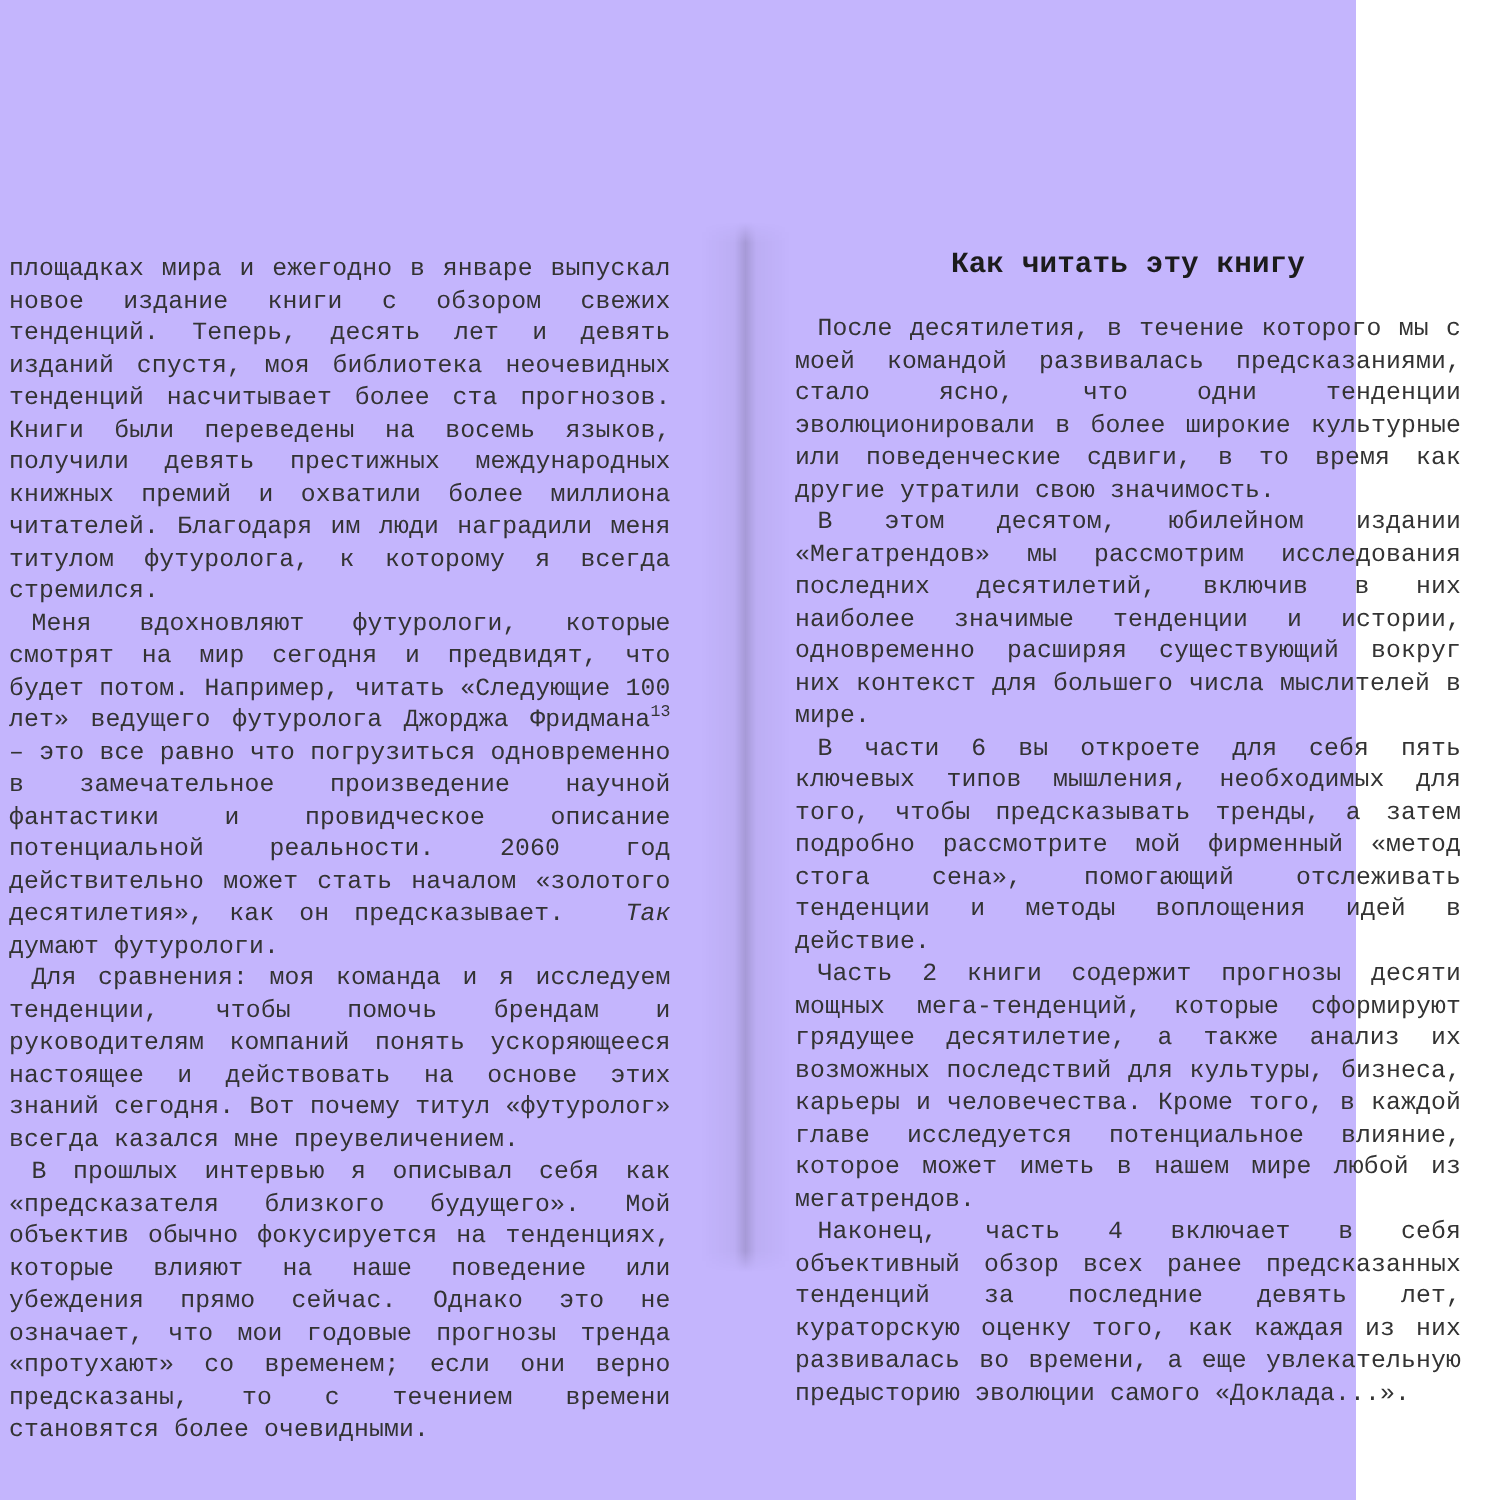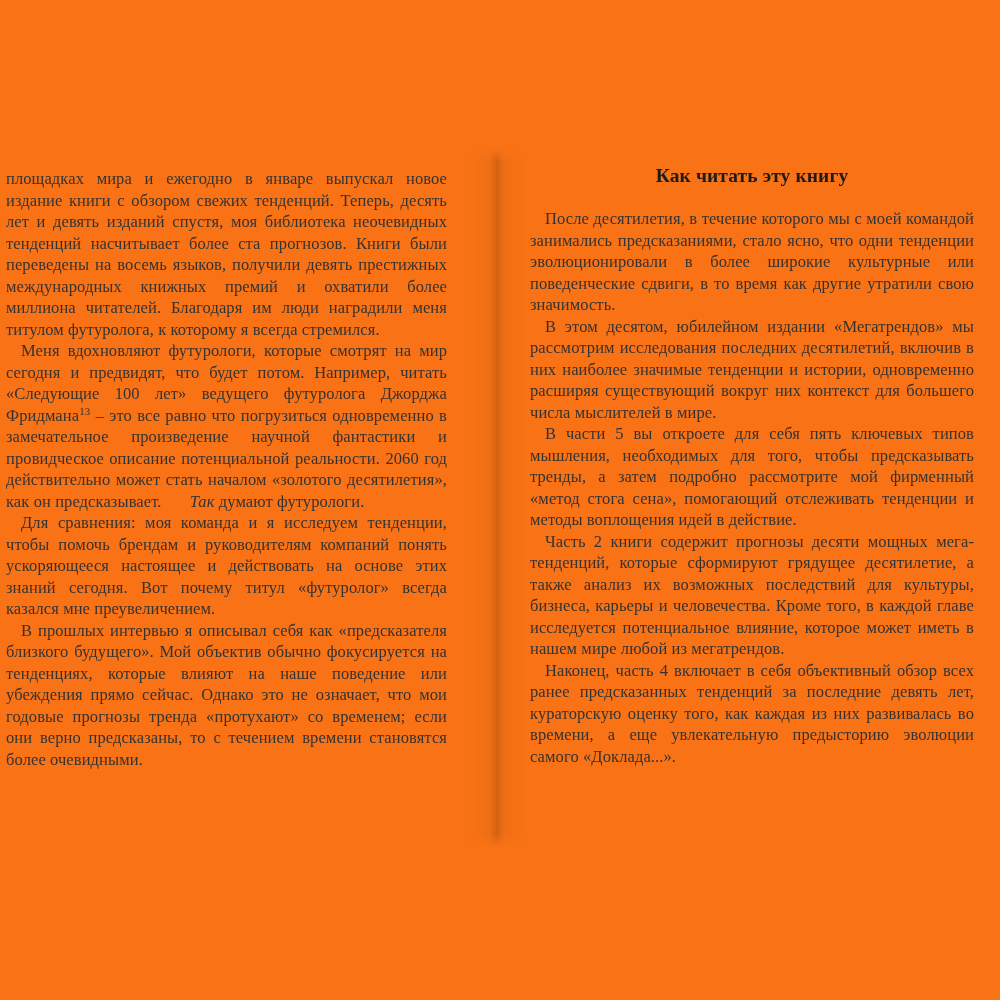--- a/index.html
+++ b/index.html
@@ -5,24 +5,24 @@
   html, body {
     margin: 0;
     padding: 0;
     width: 1000px;
     height: 1000px;
     background: #ffffff;
     overflow: hidden;
   }
   .spread {
     position: relative;
-    width: 1000px;
+    width: 904px;
     height: 1000px;
-    background: #f97316;
-    font-family: Liberation Serif, serif;
+    background: #c4b5fd;
+    font-family: Liberation Mono, monospace;
   }
   .page-col {
     position: absolute;
     color: #333333;
     font-size: 16.5px;
     line-height: 21.5px;
     text-align: justify;
     letter-spacing: 0.1px;
   }
   .left-col  { left: 6px;   top: 168px; width: 441px; }
@@ -82,21 +82,21 @@
     <div>
         <p><span>Меня вдохновляют футурологи, которые смотрят на мир сегодня и предвидят, что будет потом. Например, читать «Следующие 100 лет» ведущего футуролога Джорджа Фридмана</span><sup>13</sup><span> – это все равно что погрузиться одновременно в замечательное произведение научной фантастики и провидческое описание потенциальной реальности. 2060 год действительно может стать началом «золотого десятилетия», как он предсказывает. </span><em>Так</em><span> думают футурологи.</span></p>
         <p><span>Для сравнения: моя команда и я исследуем тенденции, чтобы помочь брендам и руководителям компаний понять ускоряющееся настоящее и действовать на основе этих знаний сегодня. Вот почему титул «футуролог» всегда казался мне преувеличением.</span></p>
         <p><span>В прошлых интервью я описывал себя как «предсказателя близкого будущего». Мой объектив обычно фокусируется на тенденциях, которые влияют на наше поведение или убеждения прямо сейчас. Однако это не означает, что мои годовые прогнозы тренда «протухают» со временем; если они верно предсказаны, то с течением времени становятся более очевидными.</span></p>
       </div>
   </div>
 
   <div class="page-col right-col">
     <h2>Как читать эту книгу</h2>
     <div>
-        <p><span>После десятилетия, в течение которого мы с моей командой занимались предсказаниями, стало ясно, что одни тенденции эволюционировали в более широкие культурные или поведенческие сдвиги, в то время как другие утратили свою значимость.</span></p>
+        <p><span>После десятилетия, в течение которого мы с моей командой развивалась предсказаниями, стало ясно, что одни тенденции эволюционировали в более широкие культурные или поведенческие сдвиги, в то время как другие утратили свою значимость.</span></p>
         <p><span>В этом десятом, юбилейном издании «Мегатрендов» мы рассмотрим исследования последних десятилетий, включив в них наиболее значимые тенденции и истории, одновременно расширяя существующий вокруг них контекст для большего числа мыслителей в мире.</span></p>
-        <p><span>В части 5 вы откроете для себя пять ключевых типов мышления, необходимых для того, чтобы предсказывать тренды, а затем подробно рассмотрите мой фирменный «метод стога сена», помогающий отслеживать тенденции и методы воплощения идей в действие.</span></p>
+        <p><span>В части 6 вы откроете для себя пять ключевых типов мышления, необходимых для того, чтобы предсказывать тренды, а затем подробно рассмотрите мой фирменный «метод стога сена», помогающий отслеживать тенденции и методы воплощения идей в действие.</span></p>
         <p><span>Часть 2 книги содержит прогнозы десяти мощных мега-тенденций, которые сформируют грядущее десятилетие, а также анализ их возможных последствий для культуры, бизнеса, карьеры и человечества. Кроме того, в каждой главе исследуется потенциальное влияние, которое может иметь в нашем мире любой из мегатрендов.</span></p>
         <p><span>Наконец, часть 4 включает в себя объективный обзор всех ранее предсказанных тенденций за последние девять лет, кураторскую оценку того, как каждая из них развивалась во времени, а еще увлекательную предысторию эволюции самого «Доклада...».</span></p>
       </div>
   </div>
 
 </div>
 
 </body></html>

